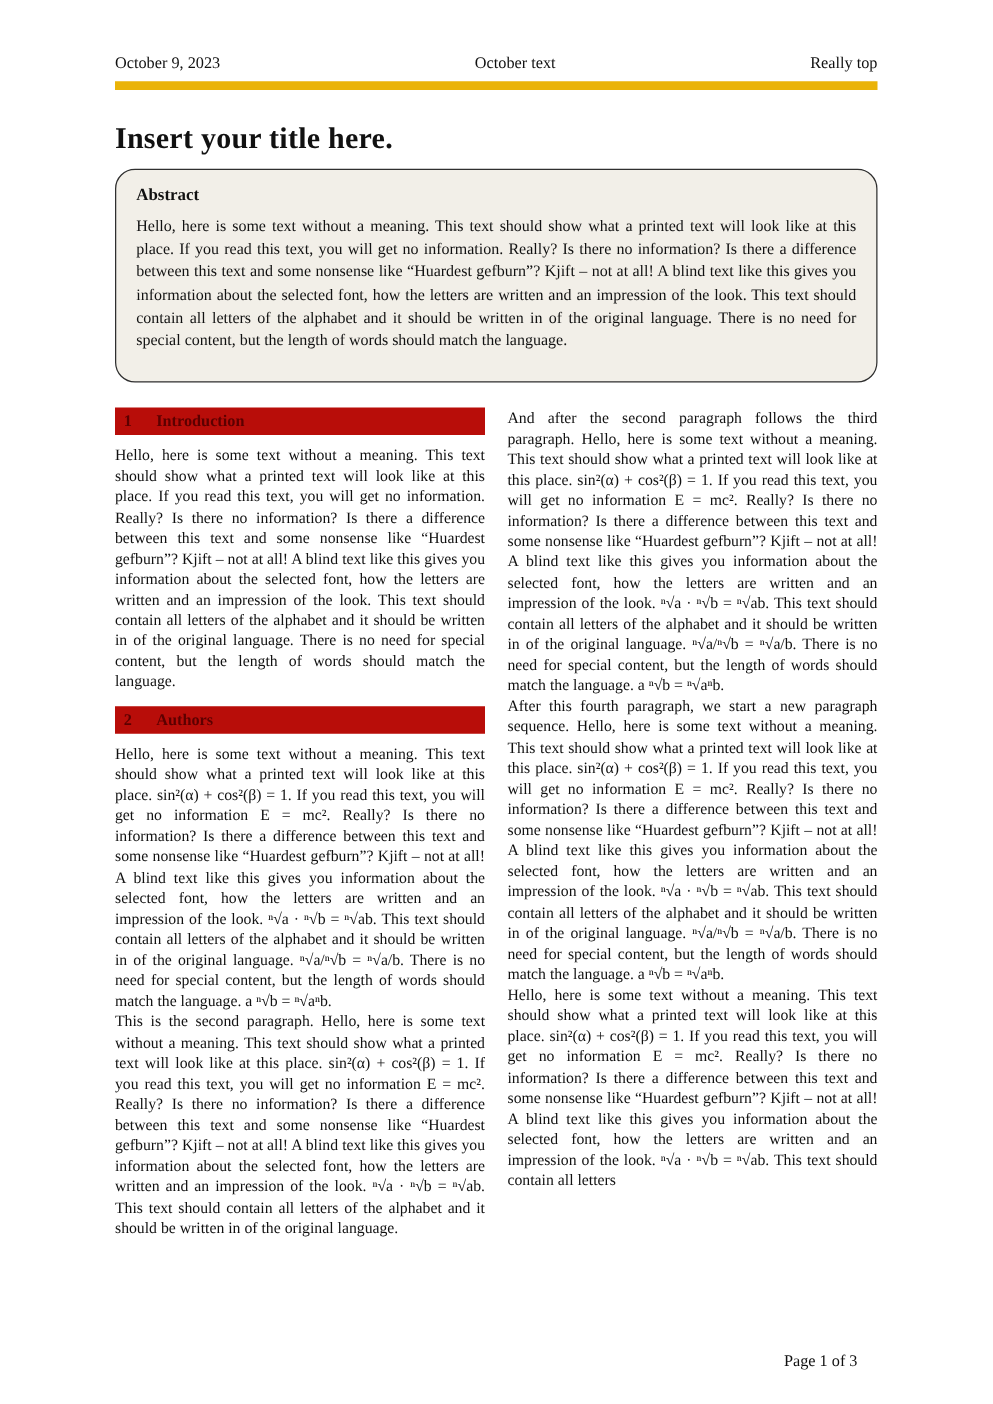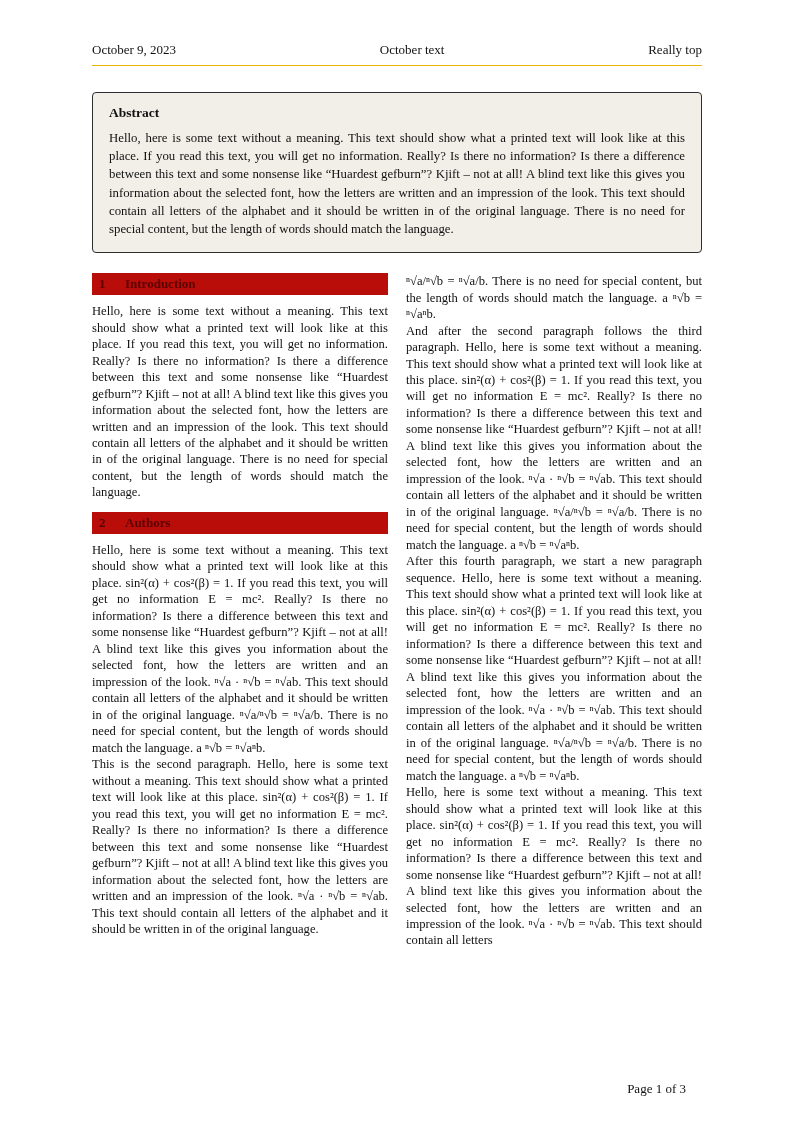--- a/index.html
+++ b/index.html
@@ -16,39 +16,39 @@
   }
   .content { padding: 42px 92px 0 92px; }
 
   
   .topbar {
     display: flex;
     justify-content: space-between;
     align-items: baseline;
     font-size: 13px;
     padding-bottom: 7px;
-    border-bottom: 1px solid #eab308;
+    border-bottom: 7px solid #eab308;
   }
 
   
   .doc-title {
     font-size: 24px;
     font-weight: 700;
     margin: 26px 0 8px 0;
     letter-spacing: 0.2px;
   }
   .doc-authors { font-size: 16px; margin: 0 0 14px 0; }
 
   
   .abstract-box {
-    margin-top: 26px;
+    margin-top: 10px;
     border: 1.5px solid var(--abstract-border, #2f2f2f);
-    border-radius: 4px;
+    border-radius: 16px;
     background: var(--abstract-bg, #f2efe8);
-    padding: 10px 16px 14px 16px;
+    padding: 10px 16px 24px 16px;
     font-size: 12.8px;
     line-height: 1.42;
   }
   .abstract-head { font-weight: 700; font-size: 13.5px; margin: 0 0 7px 0; }
   .abstract-box p { margin: 0; text-align: justify; hyphens: auto; }
 
   
   .columns {
     display: flex;
     gap: 18px;
@@ -91,20 +91,21 @@
 
 <div class="page">
   <div class="content">
 
     <div class="topbar">
       <span>October 9, 2023</span>
       <span>October text</span>
       <span>Really top</span>
     </div>
 
+    <div class="doc-title">Insert your title here.</div>
 
     <div class="abstract-box">
       <div class="abstract-head">Abstract</div>
       <p>Hello, here is some text without a meaning. This text should show what a printed text will look like at this place. If you read this text, you will get no information. Really? Is there no information? Is there a difference between this text and some nonsense like “Huardest gefburn”? Kjift – not at all! A blind text like this gives you information about the selected font, how the letters are written and an impression of the look. This text should contain all letters of the alphabet and it should be written in of the original language. There is no need for special content, but the length of words should match the language.</p>
     </div>
 
     <div class="columns">
 
       <div class="col">
         <div class="section-bar">
@@ -115,21 +116,20 @@
 
         <div class="section-bar subsequent">
           <span class="sec-num">2</span>
           <span class="sec-title">Authors</span>
         </div>
         <p>Hello, here is some text without a meaning. This text should show what a printed text will look like at this place. sin²(α) + cos²(β) = 1. If you read this text, you will get no information E = mc². Really? Is there no information? Is there a difference between this text and some nonsense like “Huardest gefburn”? Kjift – not at all! A blind text like this gives you information about the selected font, how the letters are written and an impression of the look. ⁿ√a · ⁿ√b = ⁿ√ab. This text should contain all letters of the alphabet and it should be written in of the original language. ⁿ√a/ⁿ√b = ⁿ√a/b. There is no need for special content, but the length of words should match the language. a ⁿ√b = ⁿ√aⁿb.</p>
         <p>This is the second paragraph. Hello, here is some text without a meaning. This text should show what a printed text will look like at this place. sin²(α) + cos²(β) = 1. If you read this text, you will get no information E = mc². Really? Is there no information? Is there a difference between this text and some nonsense like “Huardest gefburn”? Kjift – not at all! A blind text like this gives you information about the selected font, how the letters are written and an impression of the look. ⁿ√a · ⁿ√b = ⁿ√ab. This text should contain all letters of the alphabet and it should be written in of the original language.</p>
       </div>
 
       <div class="col">
-        <p>ⁿ√a/ⁿ√b = ⁿ√a/b. There is no need for special content, but the length of words should match the language. a ⁿ√b = ⁿ√aⁿb.</p>
         <p>And after the second paragraph follows the third paragraph. Hello, here is some text without a meaning. This text should show what a printed text will look like at this place. sin²(α) + cos²(β) = 1. If you read this text, you will get no information E = mc². Really? Is there no information? Is there a difference between this text and some nonsense like “Huardest gefburn”? Kjift – not at all! A blind text like this gives you information about the selected font, how the letters are written and an impression of the look. ⁿ√a · ⁿ√b = ⁿ√ab. This text should contain all letters of the alphabet and it should be written in of the original language. ⁿ√a/ⁿ√b = ⁿ√a/b. There is no need for special content, but the length of words should match the language. a ⁿ√b = ⁿ√aⁿb.</p>
         <p>After this fourth paragraph, we start a new paragraph sequence. Hello, here is some text without a meaning. This text should show what a printed text will look like at this place. sin²(α) + cos²(β) = 1. If you read this text, you will get no information E = mc². Really? Is there no information? Is there a difference between this text and some nonsense like “Huardest gefburn”? Kjift – not at all! A blind text like this gives you information about the selected font, how the letters are written and an impression of the look. ⁿ√a · ⁿ√b = ⁿ√ab. This text should contain all letters of the alphabet and it should be written in of the original language. ⁿ√a/ⁿ√b = ⁿ√a/b. There is no need for special content, but the length of words should match the language. a ⁿ√b = ⁿ√aⁿb.</p>
         <p>Hello, here is some text without a meaning. This text should show what a printed text will look like at this place. sin²(α) + cos²(β) = 1. If you read this text, you will get no information E = mc². Really? Is there no information? Is there a difference between this text and some nonsense like “Huardest gefburn”? Kjift – not at all! A blind text like this gives you information about the selected font, how the letters are written and an impression of the look. ⁿ√a · ⁿ√b = ⁿ√ab. This text should contain all letters</p>
       </div>
 
     </div>
   </div>
 
   <div class="page-footer">Page 1 of 3</div>
 </div>

